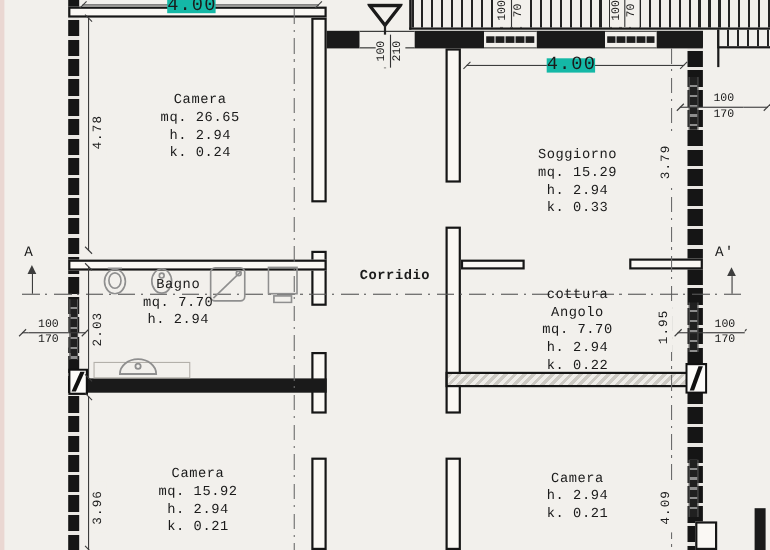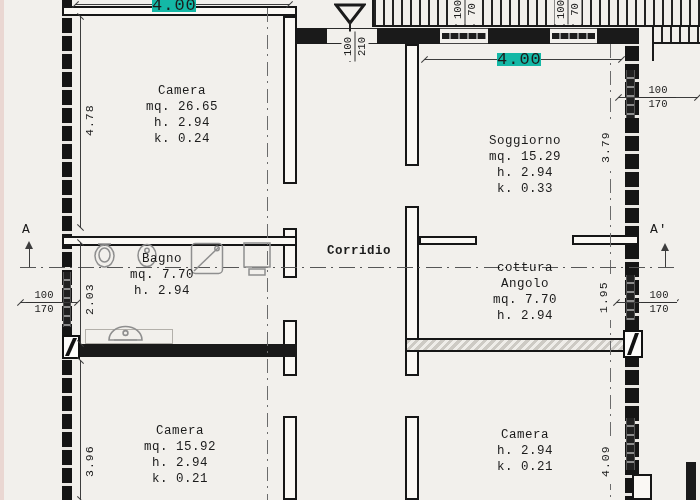--- a/index.html
+++ b/index.html
@@ -230,20 +230,21 @@
 
   <div class="abs room" style="left:302px;top:243px;width:114px;font-weight:bold;">
     <div>Corridio</div>
   </div>
 
   <div class="abs room" style="left:450px;top:260px;width:150px;">
     <div>cottura</div>
     <div>Angolo</div>
     <div>mq. 7.70</div>
     <div>h. 2.94</div>
+    <div>k. 0.22</div>
   </div>
 
   <div class="abs room" style="left:105px;top:423px;width:150px;">
     <div>Camera</div>
     <div>mq. 15.92</div>
     <div>h. 2.94</div>
     <div>k. 0.21</div>
   </div>
 
   <div class="abs room" style="left:450px;top:427px;width:150px;">

